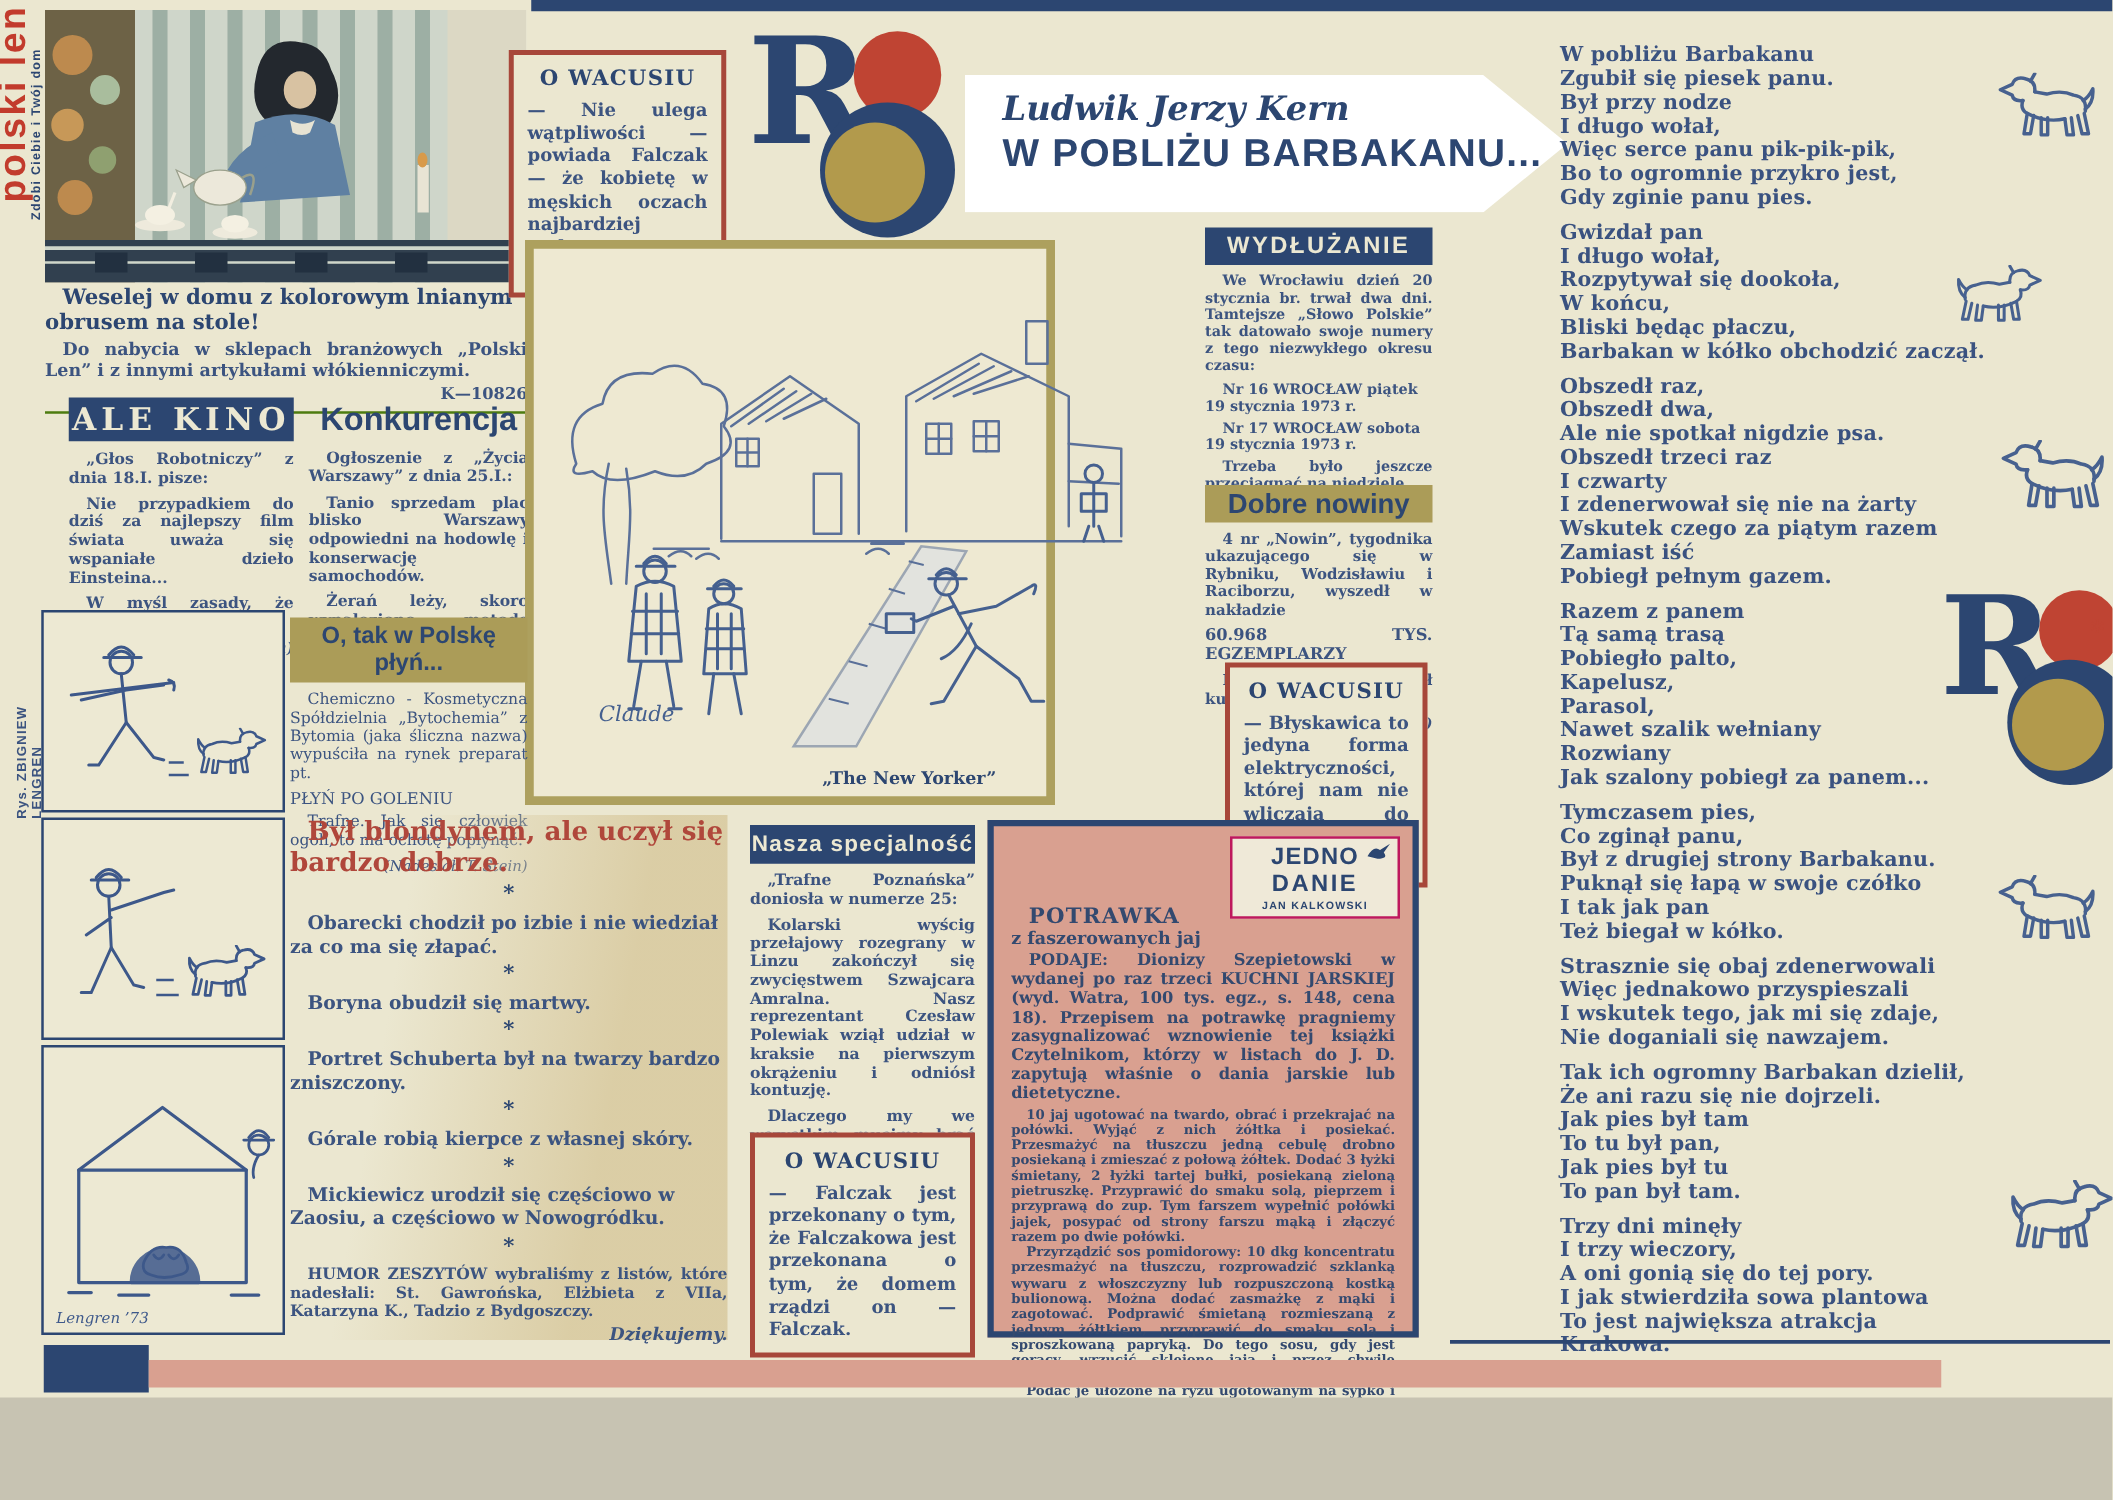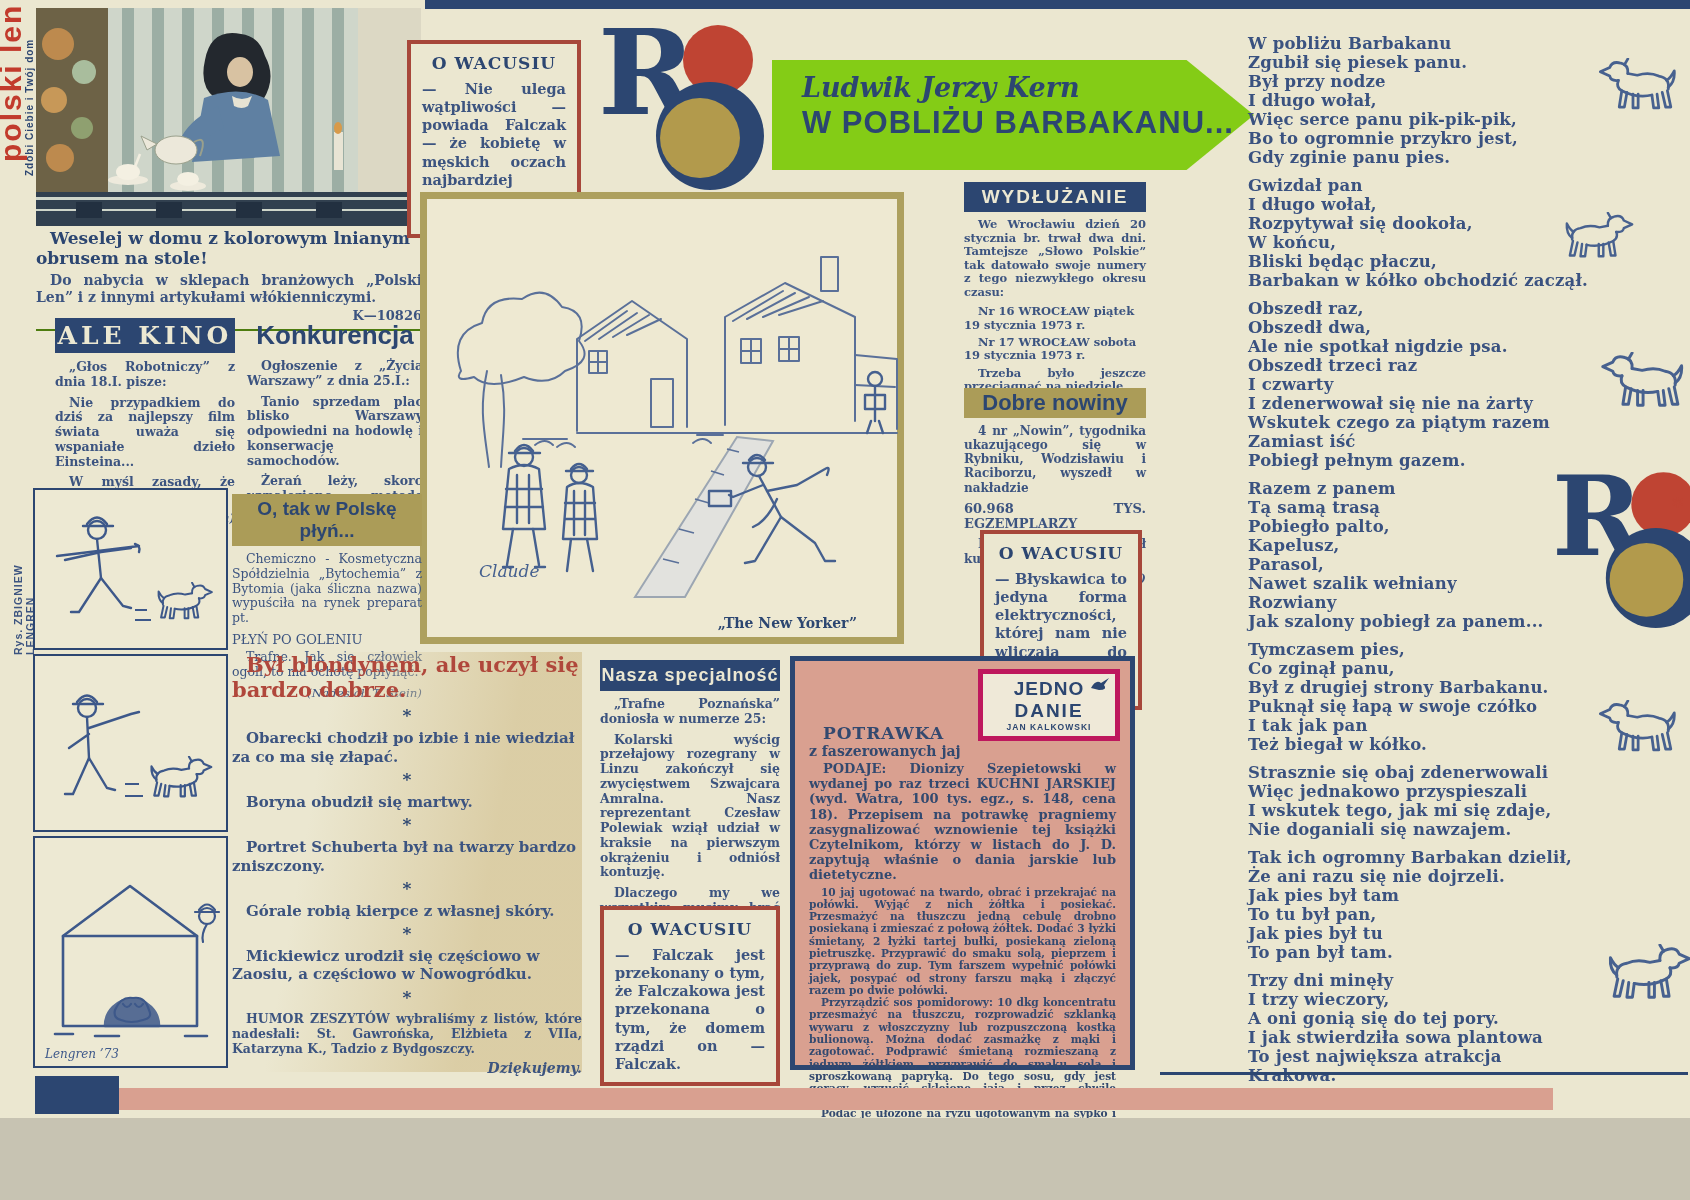--- a/index.html
+++ b/index.html
@@ -139,27 +139,27 @@
 
 <div class="abs" style="left:598px;top:8px;width:180px;height:185px">
   <svg width="180" height="185" viewBox="0 0 180 185">
     <circle cx="120" cy="52" r="35" fill="#bf4433"></circle>
     <text x="0" y="106" font-size="118" font-weight="bold" fill="#2c4671">R</text>
     <circle cx="112" cy="128" r="54" fill="#2c4671"></circle>
     <circle cx="102" cy="130" r="40" fill="#b29a4c"></circle>
   </svg>
 </div>
 
-<div class="abs" style="left:772px;top:60px;width:482px;height:110px;background:#84cc16;
+<div class="abs" style="left:772px;top:60px;width:482px;height:110px;background:#ffffff;
      clip-path:polygon(0 0,86% 0,100% 50%,86% 100%,0 100%)">
   <div style="margin:12px 0 2px 30px;font-style:italic;font-weight:bold;font-size:27px;color:#2c4671">Ludwik Jerzy Kern</div>
   <div style="margin:0 0 0 30px;font-family:'Liberation Sans',sans-serif;font-weight:bold;font-size:31px;letter-spacing:1px;color:#2c4671">W POBLIŻU BARBAKANU...</div>
 </div>
 
-<div class="abs" style="left:420px;top:192px;width:484px;height:452px;border:7px solid #ada05e;background:#eee9d2;box-sizing:border-box">
+<div class="abs" style="left:420px;top:192px;width:424px;height:452px;border:7px solid #ada05e;background:#eee9d2;box-sizing:border-box">
   <svg width="514" height="400" viewBox="0 0 514 400" style="display:block">
     <g fill="none" stroke="#5a7099" stroke-width="2" stroke-linecap="round" stroke-linejoin="round">
       <path d="M62 268 C57 230 52 210 60 172 M74 268 C76 230 80 210 74 176"></path>
       <path d="M34 172 Q22 134 55 124 Q60 96 95 100 Q118 84 135 108 Q162 112 152 142 Q168 162 138 172 Q122 188 97 178 Q62 192 47 178 Q26 184 34 172 Z"></path>
       <path d="M150 232 L150 140 L205 102 L260 140 L260 228"></path>
       <path d="M158 142 L200 112 M172 140 L210 114 M186 138 L222 116 M200 136 L234 120"></path>
       <rect x="224" y="180" width="22" height="48"></rect>
       <rect x="162" y="152" width="18" height="22"></rect>
         <path d="M171 152 V174 M162 163 H180"></path>
       <path d="M298 226 L298 118 L358 84 L428 118 L428 222"></path>
@@ -403,21 +403,21 @@
     <p class="credit">(Nadesłał: Z. Sinica)</p>
   </div>
 </div>
 
 <div class="abs redbox" style="left:600px;top:906px;width:180px">
   <h3>O WACUSIU</h3>
   <div class="body">— Falczak jest przekonany o tym, że Falczakowa jest przekonana o tym, że domem rządzi on — Falczak.</div>
 </div>
 
 <div class="abs" style="left:790px;top:656px;width:345px;height:414px;border:5px solid #2c4671;background:#d9a090;box-sizing:border-box;padding:10px 14px">
-  <div style="position:absolute;right:10px;top:8px;width:120px;background:#efe9d8;border:5px solid #be185d;padding:4px 6px;text-align:center">
+  <div style="position:absolute;right:10px;top:8px;width:120px;background:#efe9d8;border:2px solid #be185d;padding:4px 6px;text-align:center">
     <svg width="22" height="14" viewBox="0 0 22 14" style="position:absolute;right:4px;top:3px">
       <path d="M2 11 Q7 2 12 6 L20 1 L15 8 Q19 13 10 13 Z" fill="#2c4671"></path>
     </svg>
     <div style="font-family:'Liberation Sans',sans-serif;font-weight:bold;font-size:19px;letter-spacing:1px;color:#2c4671">JEDNO</div>
     <div style="font-family:'Liberation Sans',sans-serif;font-weight:bold;font-size:19px;letter-spacing:2px;color:#2c4671">DANIE</div>
     <div style="font-family:'Liberation Sans',sans-serif;font-weight:bold;font-size:8.5px;letter-spacing:1px;color:#2c4671">JAN KALKOWSKI</div>
   </div>
   <div style="margin-top:52px;font-size:17px;font-weight:bold;color:#33496f;letter-spacing:1px;text-indent:14px">POTRAWKA</div>
   <div style="font-size:14px;font-weight:bold;color:#33496f">z faszerowanych jaj</div>
   <div style="font-size:13px;font-weight:bold;color:#33496f;text-align:justify;line-height:1.17;text-indent:14px;margin-top:2px">PODAJE: Dionizy Szepietowski w wydanej po raz trzeci KUCHNI JARSKIEJ (wyd. Watra, 100 tys. egz., s. 148, cena 18). Przepisem na potrawkę pragniemy zasygnalizować wznowienie tej książki Czytelnikom, którzy w listach do J. D. zapytują właśnie o dania jarskie lub dietetyczne.</div>

